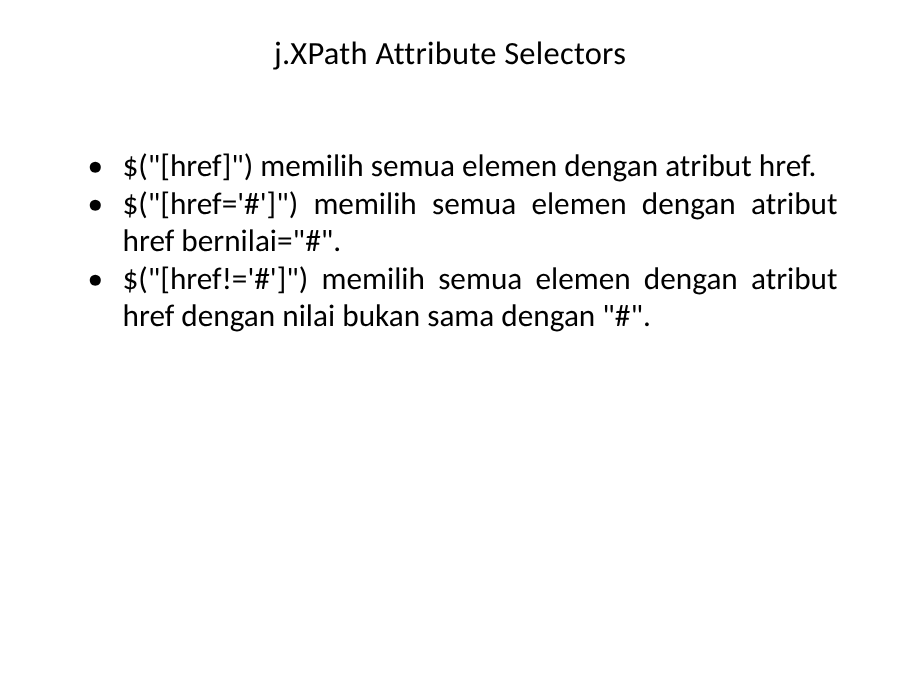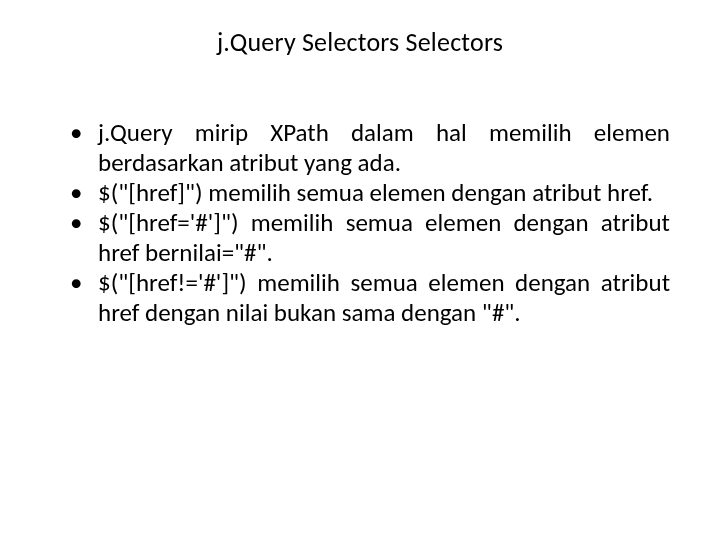--- a/index.html
+++ b/index.html
@@ -44,20 +44,19 @@
     left: 0;
     top: 0;
     font-size: 25px;
     line-height: 1.2;
   }
 </style>
 </head>
 <body>
 
 <div class="slide">
-  <h1 class="title">j.Query Selectors Selectors</h1>
+  <h1 class="title">j.XPath Attribute Selectors</h1>
   <ul class="bullets">
-    <li>j.Query mirip XPath dalam hal memilih elemen berdasarkan atribut yang ada.</li>
     <li>$("[href]") memilih semua elemen dengan atribut href.</li>
     <li>$("[href='#']") memilih semua elemen dengan atribut href bernilai="#".</li>
     <li>$("[href!='#']") memilih semua elemen dengan atribut href dengan nilai bukan sama dengan "#".</li>
   </ul>
 </div>
 
 </body></html>

